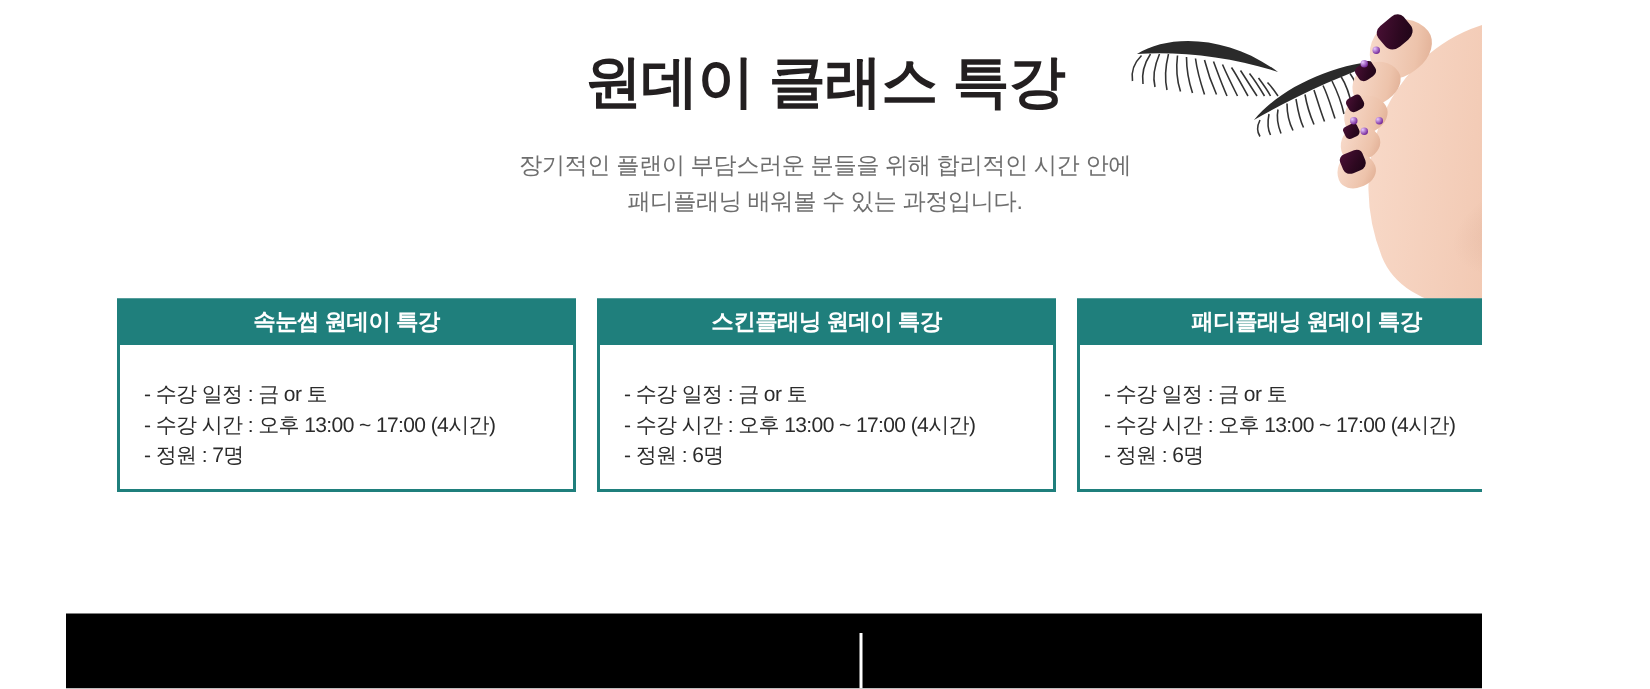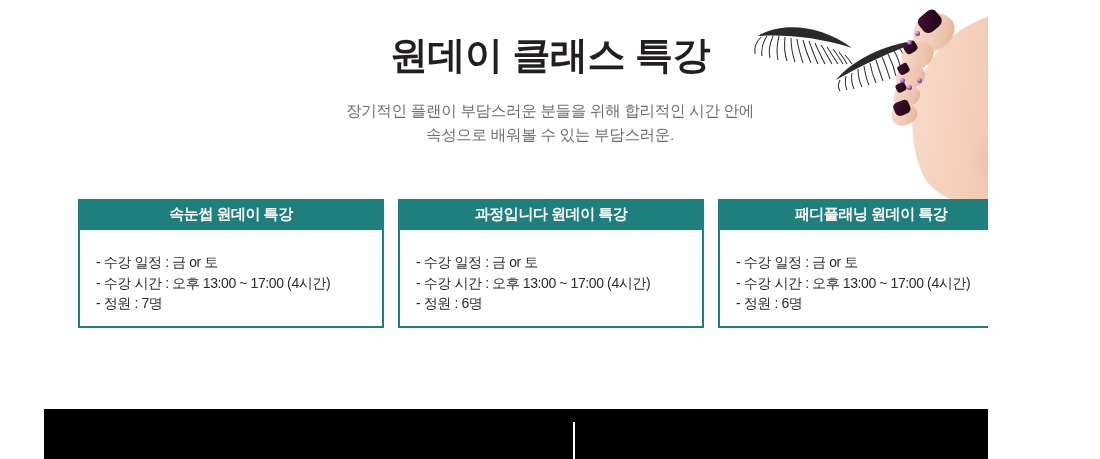--- a/index.html
+++ b/index.html
@@ -78,21 +78,20 @@
     background:#ffffff;border:2px solid #1f7f7c;box-sizing:border-box;
   }
   .card-1{left:78px;}
   .card-2{left:398px;}
   .card-3{left:718px;}
   .card-head{
     height:31px;background:#1f7f7c;color:#ffffff;
     display:flex;align-items:center;justify-content:center;
     font-size:15px;font-weight:bold;letter-spacing:-0.4px;
     margin:-2px -2px 0 -2px;
-    font-family:Liberation Serif, serif;
   }
   .card-body{
     padding:22px 0 0 16px;
     font-size:14px;color:#2b2b2b;line-height:20.5px;letter-spacing:-0.4px;
   }
   .card-body .ln{white-space:nowrap;}
 
   
   .bottombar{
     position:absolute;left:44px;top:409px;width:1012px;height:50px;
@@ -179,36 +178,36 @@
         <div class="gem g2"></div>
       <div class="gem g3"></div>
         <div class="gem g4"></div>
         <div class="gem g5"></div>
     </div>
   </div>
 
   <div class="title">원데이 클래스 특강</div>
   <div class="subtitle">
     <span>장기적인 플랜이 부담스러운 분들을 위해 합리적인 시간 안에</span>
-    <span>속성으로 배워볼 수 있는 부담스러운.</span>
+    <span>패디플래닝 배워볼 수 있는 과정입니다.</span>
   </div>
 
   <div class="cards">
 
     <div class="card card-1">
       <div class="card-head">속눈썹 원데이 특강</div>
       <div class="card-body">
         <div class="ln">- 수강 일정 : 금 or 토</div>
         <div class="ln">- 수강 시간 : 오후 13:00 ~ 17:00 (4시간)</div>
         <div class="ln">- 정원 : 7명</div>
       </div>
     </div>
 
     <div class="card card-2">
-      <div class="card-head">과정입니다 원데이 특강</div>
+      <div class="card-head">스킨플래닝 원데이 특강</div>
       <div class="card-body">
         <div class="ln">- 수강 일정 : 금 or 토</div>
         <div class="ln">- 수강 시간 : 오후 13:00 ~ 17:00 (4시간)</div>
         <div class="ln">- 정원 : 6명</div>
       </div>
     </div>
 
     <div class="card card-3">
       <div class="card-head">패디플래닝 원데이 특강</div>
       <div class="card-body">

